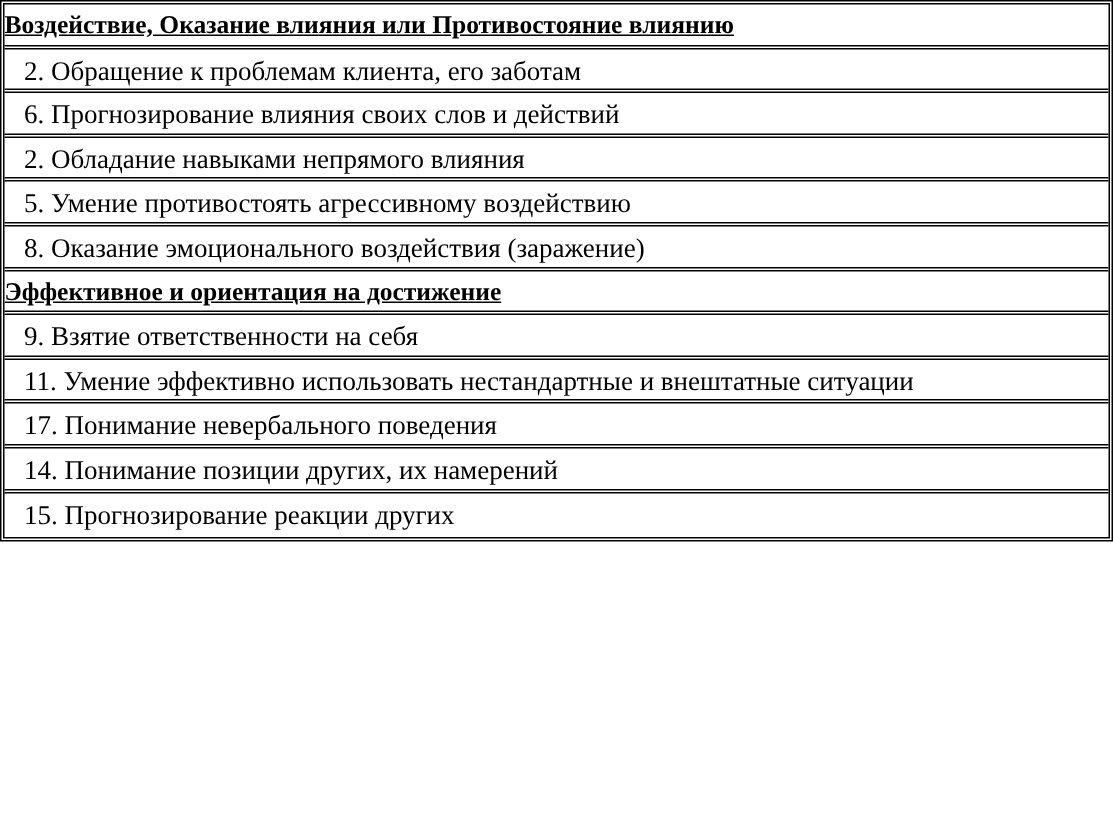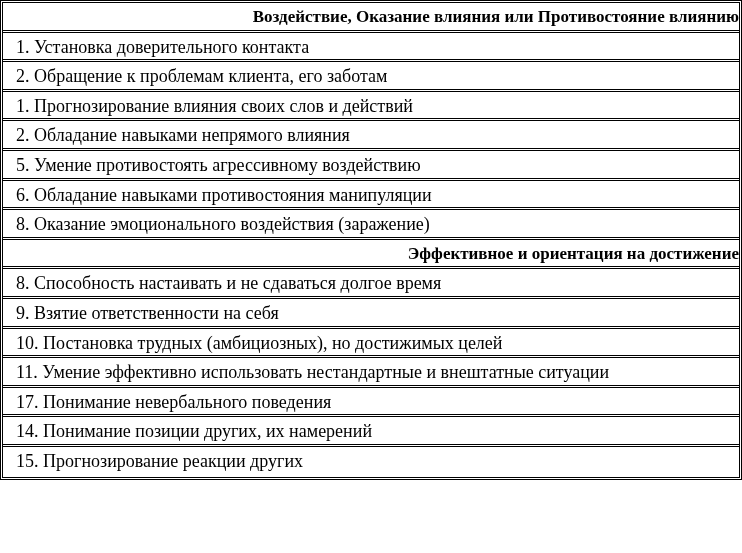--- a/index.html
+++ b/index.html
@@ -18,46 +18,42 @@
   .row {
     border-bottom: 3px double #000;
     box-sizing: border-box;
     height: 29.6px;
     line-height: 26px;
     padding: 1px 8px 0 13px;
     white-space: nowrap;
     overflow: hidden;
   }
   .row.section {
-    text-align: right;
+    text-align: left;
     font-weight: bold;
     font-size: 17px;
-    padding-left: 0; padding-right: 0;
+    padding-left: 0; padding-right: 0; text-decoration: underline;
   }
   .row.tall {
     height: 58px;
     white-space: normal;
     line-height: 22px;
     padding-top: 3px;
   }
   .row:last-child { border-bottom: none; }
 </style>
 </head>
 <body>
 
 <div class="tbl">
   <div class="row section">Воздействие, Оказание влияния или Противостояние влиянию</div>
-  <div class="row">1. Установка доверительного контакта</div>
   <div class="row">2. Обращение к проблемам клиента, его заботам</div>
-  <div class="row">1. Прогнозирование влияния своих слов и действий</div>
+  <div class="row">6. Прогнозирование влияния своих слов и действий</div>
   <div class="row">2. Обладание навыками непрямого влияния</div>
   <div class="row">5. Умение противостоять агрессивному воздействию</div>
-  <div class="row">6. Обладание навыками противостояния манипуляции</div>
   <div class="row">8. Оказание эмоционального воздействия (заражение)</div>
   <div class="row section">Эффективное и ориентация на достижение</div>
-  <div class="row">8. Способность настаивать и не сдаваться долгое время</div>
   <div class="row">9. Взятие ответственности на себя</div>
-  <div class="row">10. Постановка трудных (амбициозных), но достижимых целей</div>
   <div class="row">11. Умение эффективно использовать нестандартные и внештатные ситуации</div>
   <div class="row">17. Понимание невербального поведения</div>
   <div class="row">14. Понимание позиции других, их намерений</div>
   <div class="row">15. Прогнозирование реакции других</div>
 </div>
 
 </body></html>

